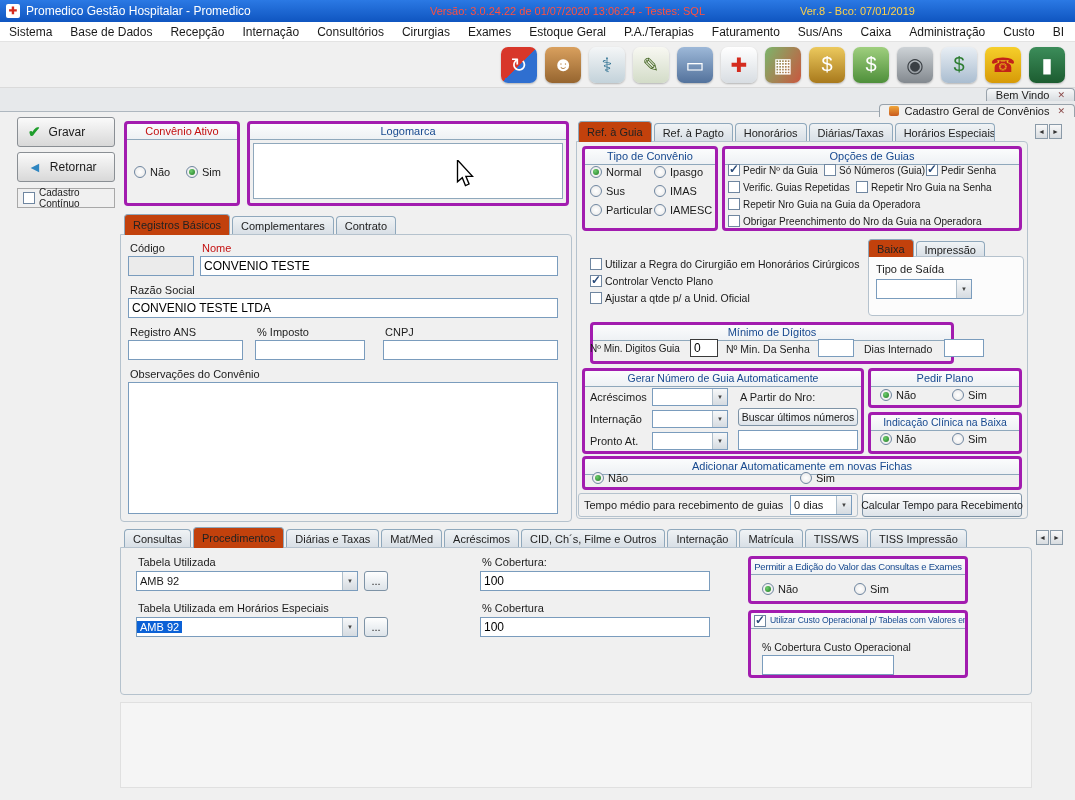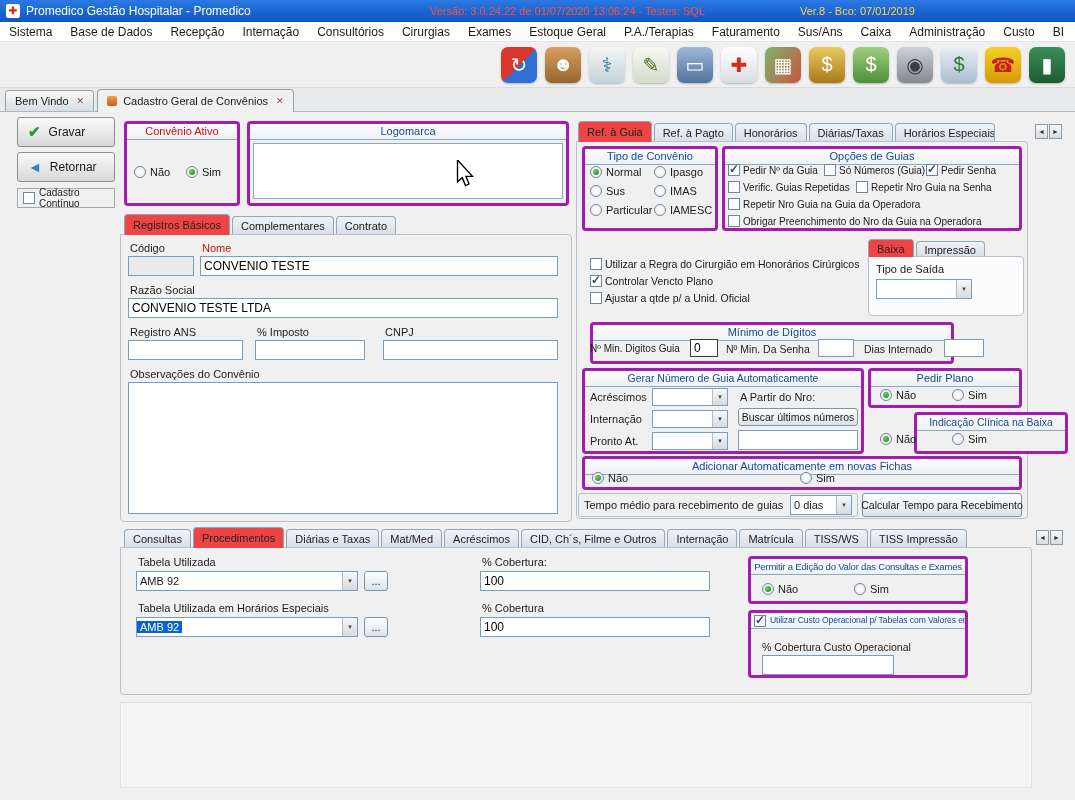--- a/index.html
+++ b/index.html
@@ -23,21 +23,21 @@
 
   
   .toolbar { position:absolute; left:0; top:42px; width:1075px; height:46px; background:#f0f0f0;
              border-bottom:1px solid #dadada; display:flex; justify-content:flex-end; align-items:center;
              gap:8px; padding-right:10px; }
   .tbicon { width:36px; height:36px; border-radius:7px; display:flex; align-items:center; justify-content:center;
             font-size:20px; color:#fff; box-shadow:0 1px 2px rgba(0,0,0,.25); cursor:default; }
 
   
   .docstrip { position:absolute; left:0; top:88px; width:1075px; height:24px; background:#e7e9eb;
-              border-bottom:1px solid #aeb7bf; display:flex; align-items:flex-end; padding-left:5px; gap:3px; }
+              border-bottom:1px solid #aeb7bf; display:flex; align-items:flex-end; padding-left:5px; gap:3px;flex-direction:column; }
   .doc-tab { height:21px; padding:0 9px; display:flex; align-items:center; gap:6px;
              border:1px solid #98a2ab; border-bottom:none; border-radius:4px 4px 0 0;
              background:linear-gradient(#f7f8f9,#d9dde1); font-size:11px; white-space:nowrap; }
   .doc-tab.active { height:23px; background:#f0f0f0; margin-bottom:-1px; z-index:2; }
   .tclose { color:#8a4a4a; font-size:9px; margin-left:2px; }
   .dticon { width:10px; height:10px; border-radius:2px; background:linear-gradient(#f0a63a,#c85a1e); }
 
   
   .lbl { position:absolute; font-size:11px; color:#1c1c1c; white-space:nowrap; }
   .lbl.red { color:#c41111; }
@@ -74,21 +74,21 @@
         background:radial-gradient(#fff,#e6e6e6); display:inline-block; position:relative; flex:none; }
   .rb.on::after { content:""; position:absolute; left:2px; top:2px; width:6px; height:6px; border-radius:50%;
                   background:radial-gradient(circle at 35% 35%, #6fce6f, #1e7a22); }
   .ck { position:absolute; display:flex; align-items:center; gap:3px; font-size:10.5px; white-space:nowrap; }
   .ck.xs { font-size:10px; }
   .rr { position:absolute; display:flex; align-items:center; gap:4px; font-size:11px; white-space:nowrap; }
   .ptabs { position:absolute; display:flex; gap:2px; align-items:flex-end; height:21px; }
   .ptab { height:19px; padding:0 8px; display:flex; align-items:center; border:1px solid #8fa8bc;
           border-bottom:none; border-radius:4px 4px 0 0; background:linear-gradient(#f0f3f5,#d7dee5);
           font-size:11px; white-space:nowrap; color:#222; }
-  .ptab.active { height:21px; background:#ef4444; position:relative; z-index:3; }
+  .ptab.active { height:21px; background:#c2410c; position:relative; z-index:3; }
   .pane { position:absolute; border:1px solid #b5c2cd; border-radius:0 4px 4px 4px; background:#f0f0f0; }
   .sarr { position:absolute; width:13px; height:15px; border:1px solid #8a9aa8;
           background:linear-gradient(#f8f8f8,#d8dce0); font-size:7px; color:#333;
           display:flex; align-items:center; justify-content:center; }
   .cursor { position:absolute; z-index:50; }
   .logobox { position:absolute; background:#fff; border:1px solid #8fa8bc; }
   .chkpanel { position:absolute; border:1px solid #a8a8a8; background:#f0f0f0; display:flex;
               align-items:center; gap:4px; padding:0 5px; font-size:11px; }
   .emptypanel { position:absolute; background:#f5f5f5; border:1px solid #e0e0e0; }
 </style>
@@ -382,21 +382,21 @@
   </div>
   <span class="rr" style="left:880px;top:389px">
       <span class="rb on"></span>
       <span>Não</span>
     </span>
   <span class="rr" style="left:952px;top:389px">
       <span class="rb"></span>
       <span>Sim</span>
     </span>
 
-  <div class="grp" style="left:914px;top:412px;width:154px;height:42px">
+  <div class="grp" style="left:868px;top:412px;width:154px;height:42px">
     <div class="gt" style="font-size:10.5px">Indicação Clínica na Baixa</div>
   </div>
   <span class="rr" style="left:880px;top:433px">
       <span class="rb on"></span>
       <span>Não</span>
     </span>
   <span class="rr" style="left:952px;top:433px">
       <span class="rb"></span>
       <span>Sim</span>
     </span>

